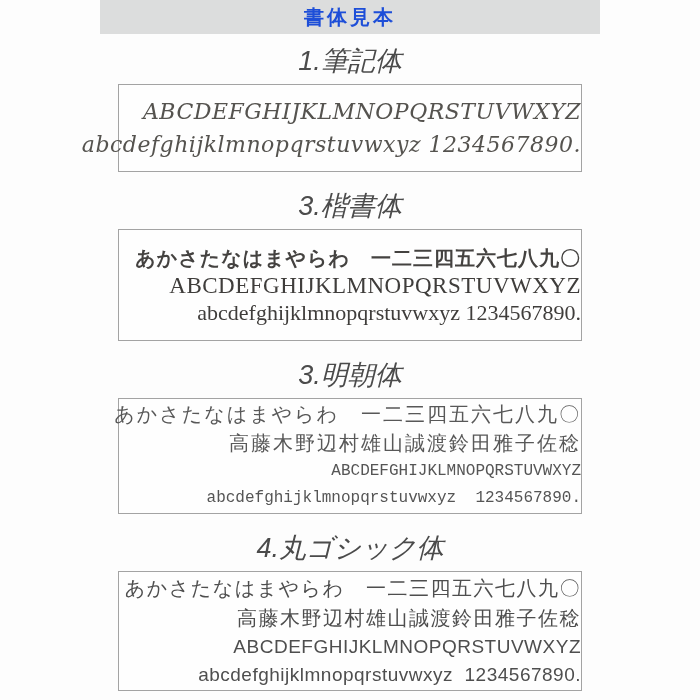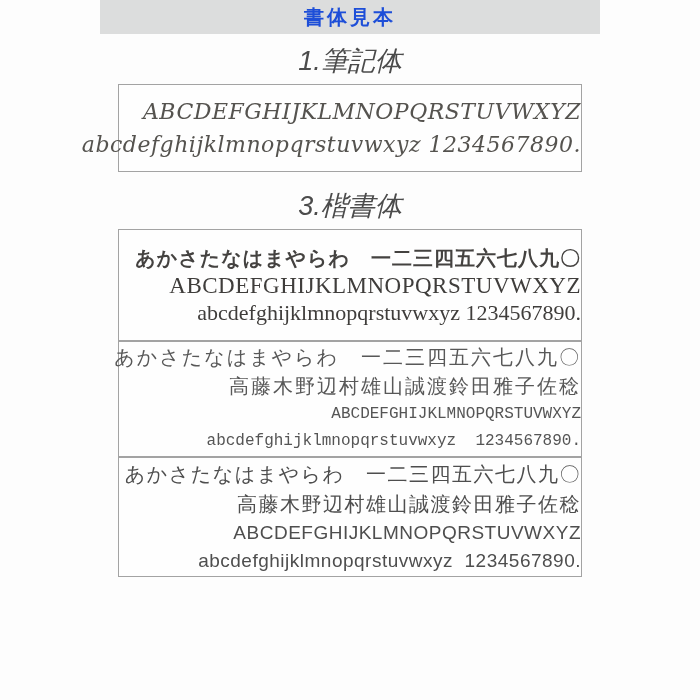--- a/index.html
+++ b/index.html
@@ -137,28 +137,30 @@
 <div>
   <div class="section-title later">3.楷書体</div>
   <div class="sample-box box-kaisho">
     <div class="line kaisho-jp">あかさたなはまやらわ　一二三四五六七八九〇</div>
     <div class="line kaisho-caps">ABCDEFGHIJKLMNOPQRSTUVWXYZ</div>
     <div class="line kaisho-lower">abcdefghijklmnopqrstuvwxyz 1234567890.</div>
   </div>
 </div>
 
 <div>
+  <div class="section-title later">3.明朝体</div>
   <div class="sample-box box-mincho">
     <div class="line mincho-jp">あかさたなはまやらわ　一二三四五六七八九〇</div>
     <div class="line mincho-jp">高藤木野辺村雄山誠渡鈴田雅子佐稔</div>
     <div class="line mincho-latin">ABCDEFGHIJKLMNOPQRSTUVWXYZ</div>
     <div class="line mincho-latin">abcdefghijklmnopqrstuvwxyz  1234567890.</div>
   </div>
 </div>
 
 <div>
+  <div class="section-title later">4.丸ゴシック体</div>
   <div class="sample-box box-gothic">
     <div class="line gothic-jp">あかさたなはまやらわ　一二三四五六七八九〇</div>
     <div class="line gothic-jp">高藤木野辺村雄山誠渡鈴田雅子佐稔</div>
     <div class="line gothic-latin">ABCDEFGHIJKLMNOPQRSTUVWXYZ</div>
     <div class="line gothic-latin">abcdefghijklmnopqrstuvwxyz  1234567890.</div>
   </div>
 </div>
 
 </body></html>

